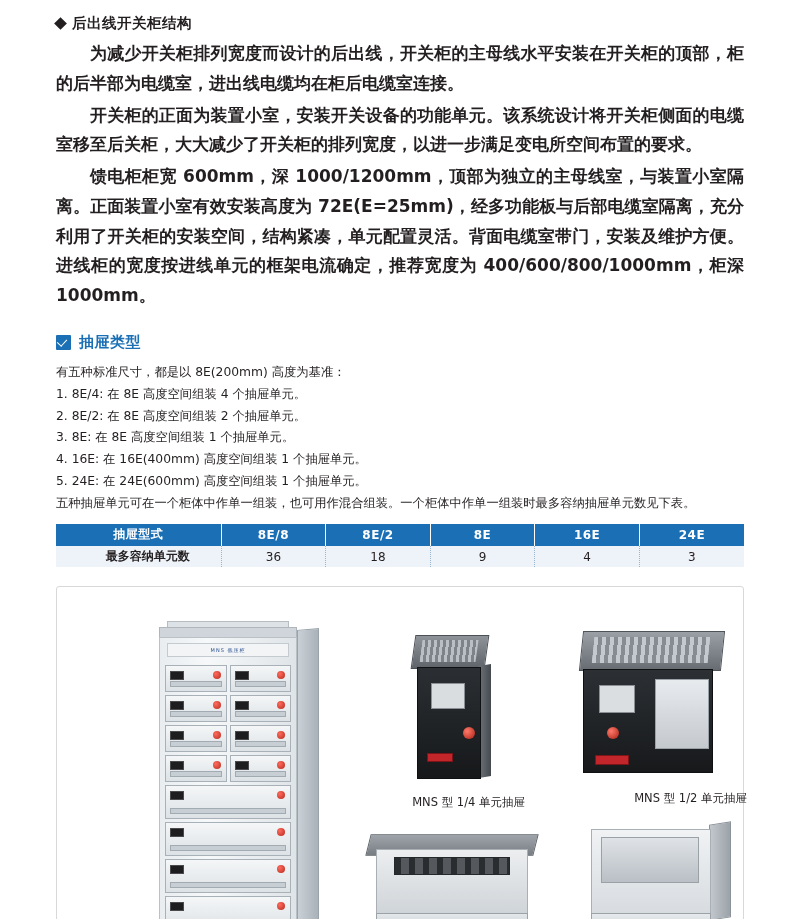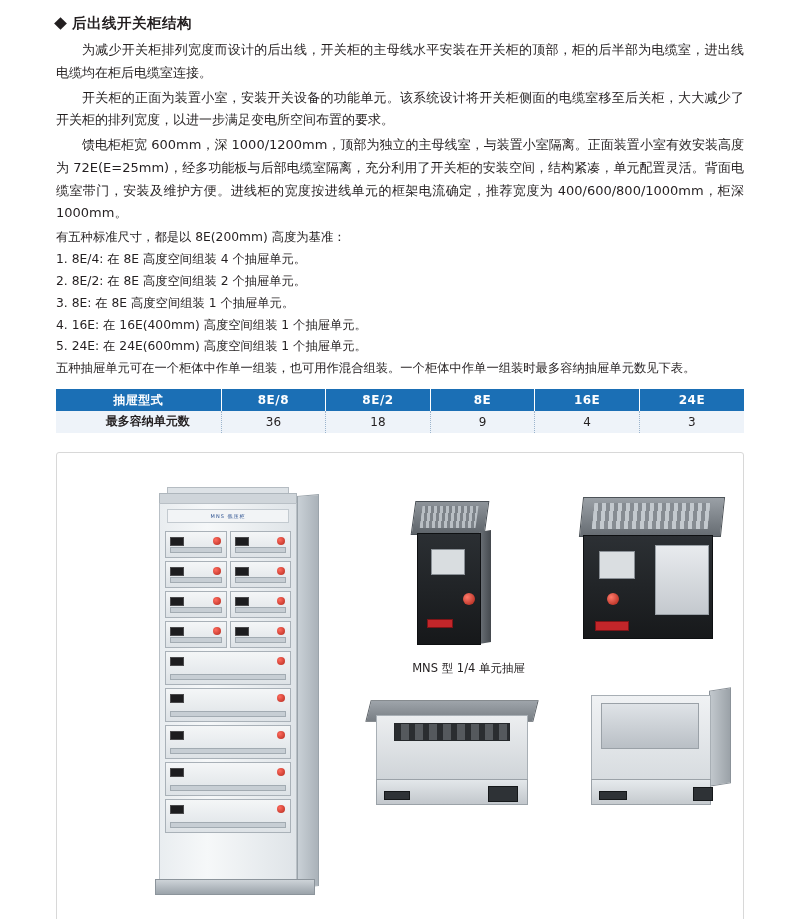--- a/index.html
+++ b/index.html
@@ -31,24 +31,25 @@
   }
   .sec-head-text {
     font-size: 14.5px;
     font-weight: bold;
     letter-spacing: .5px;
   }
 
   
   p.body {
     margin: 0 0 2px 0;
-    font-size: 13px;
+    font-size: 17px;
     line-height: 1.75;
     text-align: justify;
     text-indent: 2em;
+    font-weight: bold;
   }
 
   
   .blue-head {
     display: flex;
     align-items: center;
     gap: 8px;
     margin: 22px 0 10px 0;
   }
   .blue-mark {
@@ -367,20 +368,24 @@
 
   <div class="sec-head">
     <span class="diamond"></span>
     <span class="sec-head-text">后出线开关柜结构</span>
   </div>
 
   <p class="body">为减少开关柜排列宽度而设计的后出线，开关柜的主母线水平安装在开关柜的顶部，柜的后半部为电缆室，进出线电缆均在柜后电缆室连接。</p>
   <p class="body">开关柜的正面为装置小室，安装开关设备的功能单元。该系统设计将开关柜侧面的电缆室移至后关柜，大大减少了开关柜的排列宽度，以进一步满足变电所空间布置的要求。</p>
   <p class="body">馈电柜柜宽 600mm，深 1000/1200mm，顶部为独立的主母线室，与装置小室隔离。正面装置小室有效安装高度为 72E(E=25mm)，经多功能板与后部电缆室隔离，充分利用了开关柜的安装空间，结构紧凑，单元配置灵活。背面电缆室带门，安装及维护方便。进线柜的宽度按进线单元的框架电流确定，推荐宽度为 400/600/800/1000mm，柜深 1000mm。</p>
 
+  <div class="blue-head">
+    <span class="blue-mark"></span>
+    <span class="blue-head-text">抽屉类型</span>
+  </div>
 
   <p class="list-line">有五种标准尺寸，都是以 8E(200mm) 高度为基准：</p>
   <p class="list-line">1. 8E/4: 在 8E 高度空间组装 4 个抽屉单元。</p>
   <p class="list-line">2. 8E/2: 在 8E 高度空间组装 2 个抽屉单元。</p>
   <p class="list-line">3. 8E: 在 8E 高度空间组装 1 个抽屉单元。</p>
   <p class="list-line">4. 16E: 在 16E(400mm) 高度空间组装 1 个抽屉单元。</p>
   <p class="list-line">5. 24E: 在 24E(600mm) 高度空间组装 1 个抽屉单元。</p>
   <p class="list-line">五种抽屉单元可在一个柜体中作单一组装，也可用作混合组装。一个柜体中作单一组装时最多容纳抽屉单元数见下表。</p>
 
   <table class="spec">
@@ -519,20 +524,23 @@
     <div class="mod" style="left:500px; top:44px; width:190px;">
       <div class="art art-h">
         <div class="top"></div>
           <div class="topin"></div>
         <div class="face"></div>
         <div class="dial" style="position:absolute;left:22px;top:54px;"></div>
         <div class="panelw" style="position:absolute;left:78px;top:48px;"></div>
         <div class="lamp" style="position:absolute;left:30px;top:96px;"></div>
         <div class="handle" style="position:absolute;left:18px;top:124px;"></div>
       </div>
+      <div class="cap">
+        <span>MNS 型 1/2 单元抽屉</span>
+      </div>
     </div>
 
     <div class="mod" style="left:300px; top:240px; width:190px;">
       <div class="art art-t">
         <div class="lid"></div>
         <div class="tray"></div>
         <div class="bits"></div>
         <div class="front"></div>
         <div class="handle"></div>
         <div class="blk"></div>

